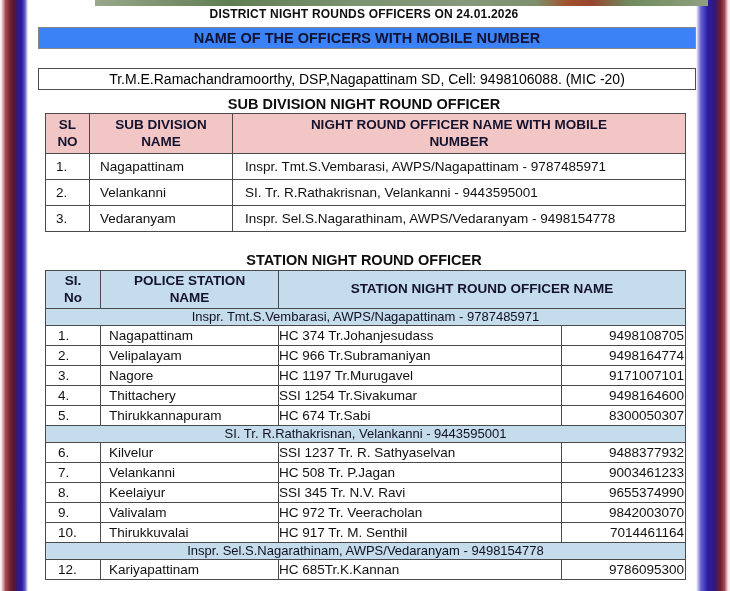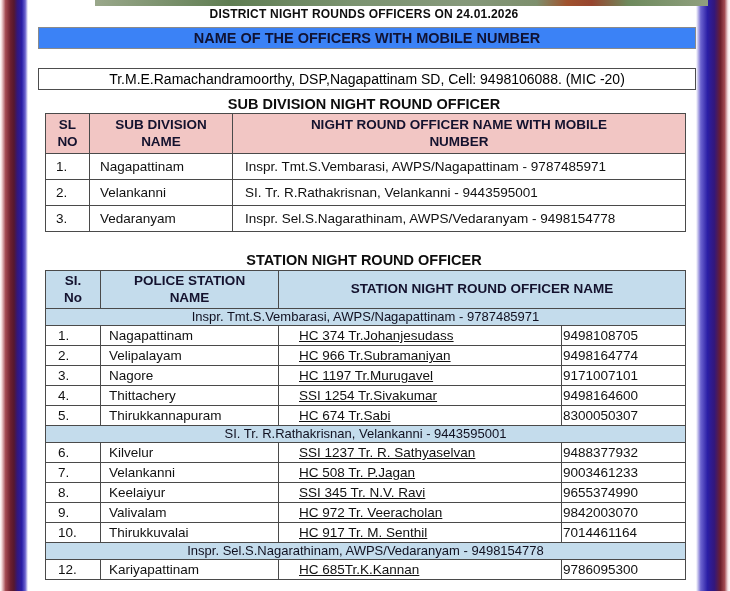--- a/index.html
+++ b/index.html
@@ -77,22 +77,22 @@
     height:37px; text-align:center; vertical-align:middle; line-height:1.25;
     white-space:pre-line; padding:0 2px;
   }
   table.station tr.group-row td {
     background:#c4dcec; height:16px; font-size:13px; text-align:center;
     color:#101020; padding:0; line-height:16px; white-space:nowrap;
   }
   table.station td { height:17px; font-size:13.5px; background:#fff; vertical-align:middle; }
   table.station td.s0 { padding-left:12px; }
   table.station td.s1 { padding-left:8px; }
-  table.station td.s2 { padding-left:20px;text-decoration:underline; }
-  table.station td.s3 { text-align:left; }
+  table.station td.s2 { padding-left:0; }
+  table.station td.s3 { text-align:right; }
 </style>
 </head>
 <body>
 
 <div class="frame-left"></div>
 <div class="frame-right"></div>
 <div class="photo-strip"></div>
 
 <div class="main-title">DISTRICT NIGHT ROUNDS OFFICERS ON 24.01.2026</div>
 <div class="blue-bar">NAME OF THE OFFICERS WITH MOBILE NUMBER</div>

